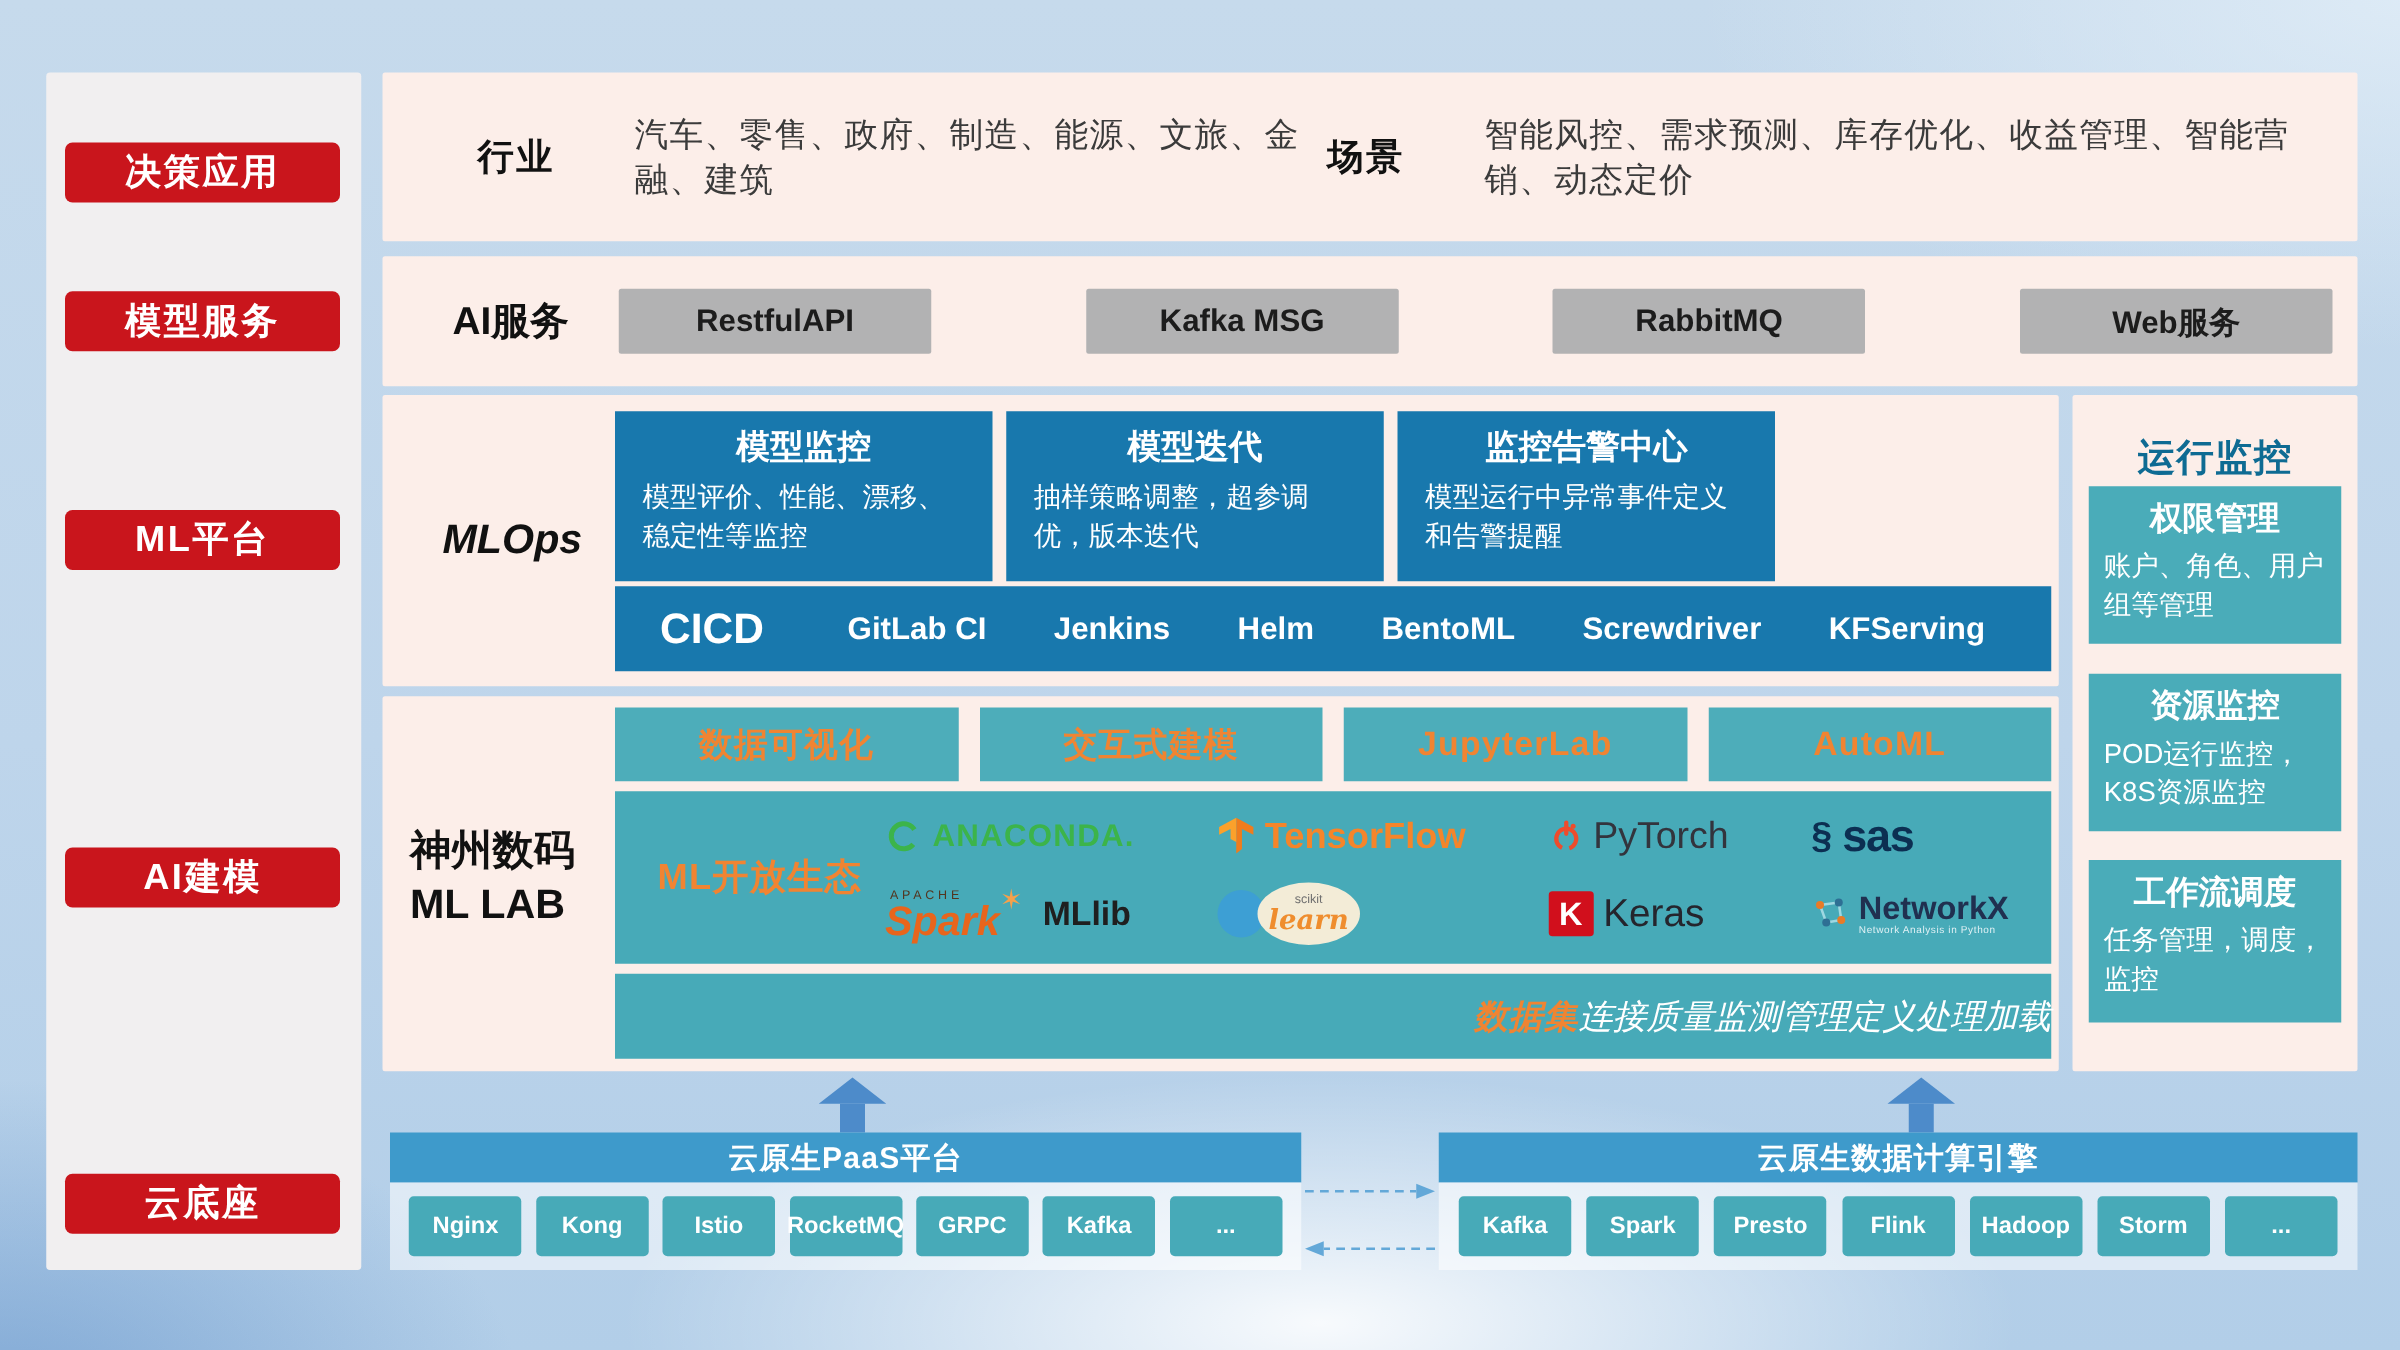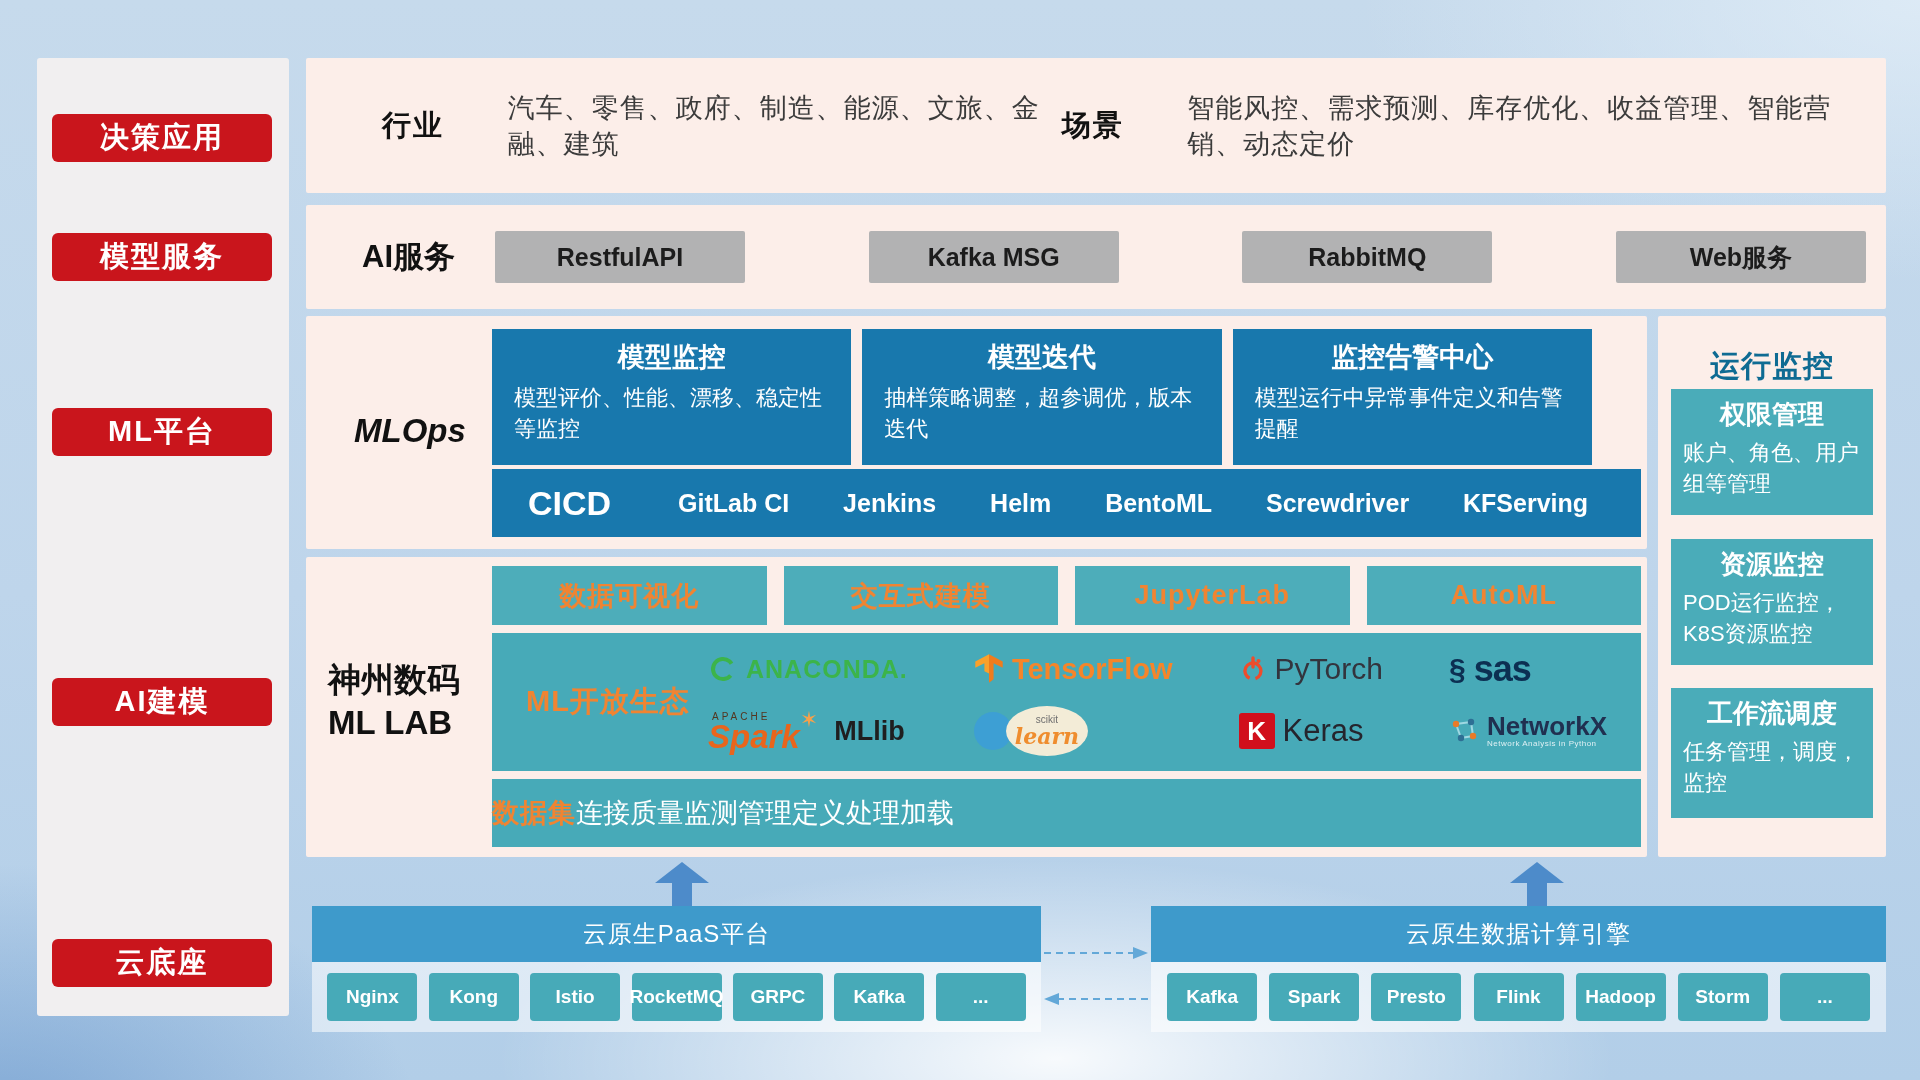--- a/index.html
+++ b/index.html
@@ -27,21 +27,21 @@
   .ind-text { font-size:27px; color:#3b3b3b; letter-spacing:1px; }
   
   .ai-panel { left:306px; top:205px; width:1580px; height:104px; }
   .ai-label { position:absolute; left:56px; top:0; height:100%; display:flex; align-items:center; font-size:31px; font-weight:bold; color:#111; }
   .ai-buttons { position:absolute; left:189px; right:20px; top:0; height:100%; display:flex; align-items:center; justify-content:space-between; }
   .gray-btn { width:250px; height:52px; background:#b2b2b3; color:#1c1c1c; font-size:25px; font-weight:bold;
     display:flex; align-items:center; justify-content:center; border-radius:2px; }
   
   .mlops-panel { left:306px; top:316px; width:1341px; height:233px; }
   .mlops-label { position:absolute; left:48px; top:96px; font-size:33px; font-weight:bold; color:#111;font-style:italic; }
-  .mlops-cards { position:absolute; left:186px; top:13px; width:1100px; height:136px; display:flex; gap:11px; }
+  .mlops-cards { position:absolute; left:186px; top:13px; width:928px; height:136px; display:flex; gap:11px; }
   .blue-card { flex:1; background:#1878ad; color:#fff; padding-top:10px; }
   .card-title { text-align:center; font-size:27px; font-weight:bold; margin-bottom:8px; }
   .card-desc { font-size:22px; line-height:1.4; padding:0 22px; }
   .cicd-bar { position:absolute; left:186px; top:153px; width:1149px; height:68px; background:#1878ad; display:flex; align-items:center; color:#fff; }
   .cicd-title { font-size:34px; font-weight:bold; margin-left:36px; }
   .cicd-items { flex:1; display:flex; justify-content:space-around; align-items:center; margin:0 26px 0 40px; }
   .cicd-item { font-size:25px; font-weight:600; }
   
   .monitor-panel { left:1658px; top:316px; width:228px; height:541px; }
   .monitor-title { text-align:center; margin-top:30px; font-size:30px; font-weight:bold; color:#0e6b93; letter-spacing:1px; }
@@ -73,30 +73,30 @@
   .sk-blob { width:82px; height:50px; background:#f3ecd7; border-radius:50%; display:flex; flex-direction:column; align-items:center; justify-content:center; }
   .sk-top { font-size:10px; color:#6f6f6f; line-height:1; }
   .sk-main { font-family:"DejaVu Serif",serif; font-style:italic; font-weight:bold; font-size:22px; color:#ef8d2e; line-height:1; }
   .keras-k { display:inline-flex; width:36px; height:36px; background:#d10f1c; color:#fff; font-weight:bold; font-size:26px;
     align-items:center; justify-content:center; border-radius:3px; }
   .keras-text { font-size:31px; color:#25252d; font-weight:500; }
   .nx-stack { display:flex; flex-direction:column; line-height:1.05; }
   .nx-text { font-size:26px; font-weight:600; color:#203050; }
   .nx-sub { font-size:8px; color:#dff0f4; letter-spacing:0.5px; }
   .data-row { position:absolute; left:186px; top:222px; width:1149px; height:68px; background:#47aab8;
-    display:flex; align-items:center; justify-content:flex-start; color:#fff; font-size:27px; }
+    display:flex; align-items:center; justify-content:flex-end; color:#fff; font-size:27px;font-style:italic; }
   .data-label { color:#f08432; font-weight:bold; letter-spacing:1px; }
   
   .up-arrow { position:absolute; top:862px; width:54px; height:44px; }
   .up-arrow .head { width:0; height:0; border-left:27px solid transparent; border-right:27px solid transparent; border-bottom:21px solid #4d8bca; }
   .up-arrow .stem { width:20px; height:23px; background:#4d8bca; margin:0 auto; }
   .dashed-arrows { position:absolute; left:1041px; top:936px; }
   
   .bottom-group { position:absolute; top:906px; }
-  .bar-title { height:56px; background:#3e9acb; color:#fff; font-size:24px; font-weight:normal;
+  .bar-title { height:40px; background:#3e9acb; color:#fff; font-size:24px; font-weight:bold;
     display:flex; align-items:center; justify-content:center; letter-spacing:1px; }
   .bar-items { height:70px; background:rgba(255,255,255,0.55); display:flex; align-items:center; justify-content:space-evenly; padding:0 4px; }
   .tech-chip { width:90px; height:48px; background:#47aab8; color:#fff; font-size:19px; font-weight:bold;
     display:flex; align-items:center; justify-content:center; text-align:center; line-height:1.05; border-radius:4px; padding:0 3px; }
 </style>
 </head>
 <body>
 
 <div class="canvas">
 

